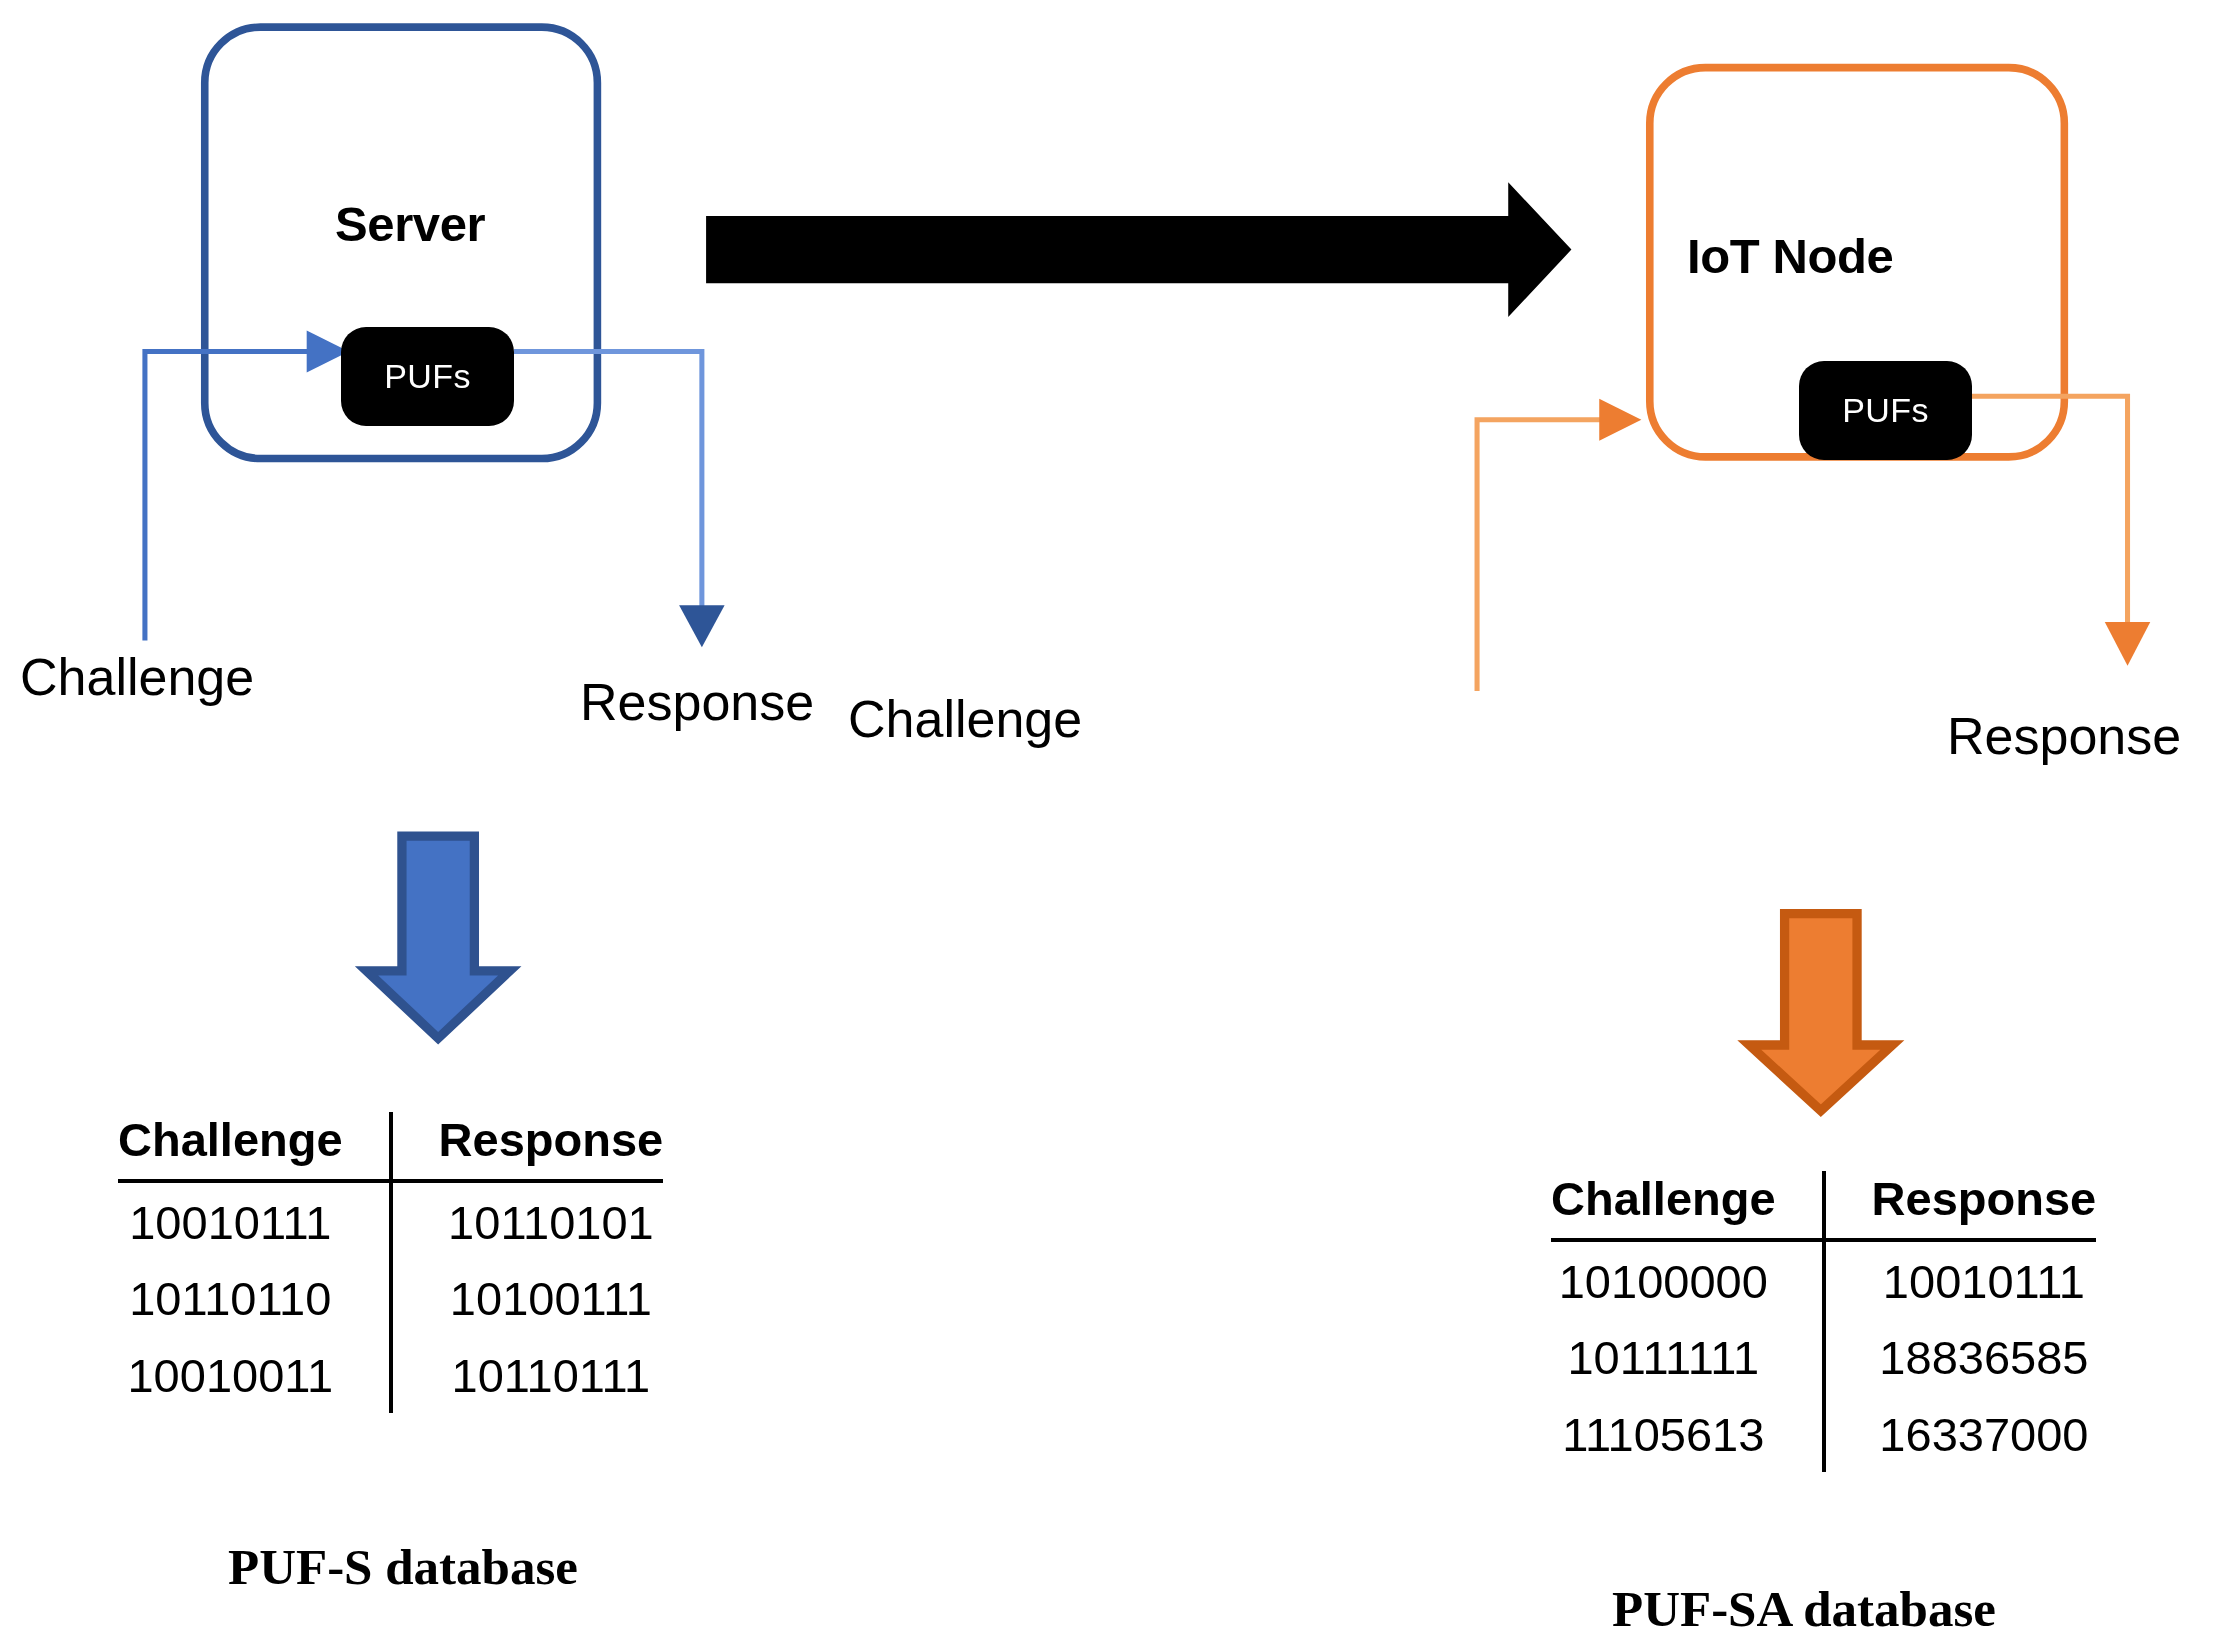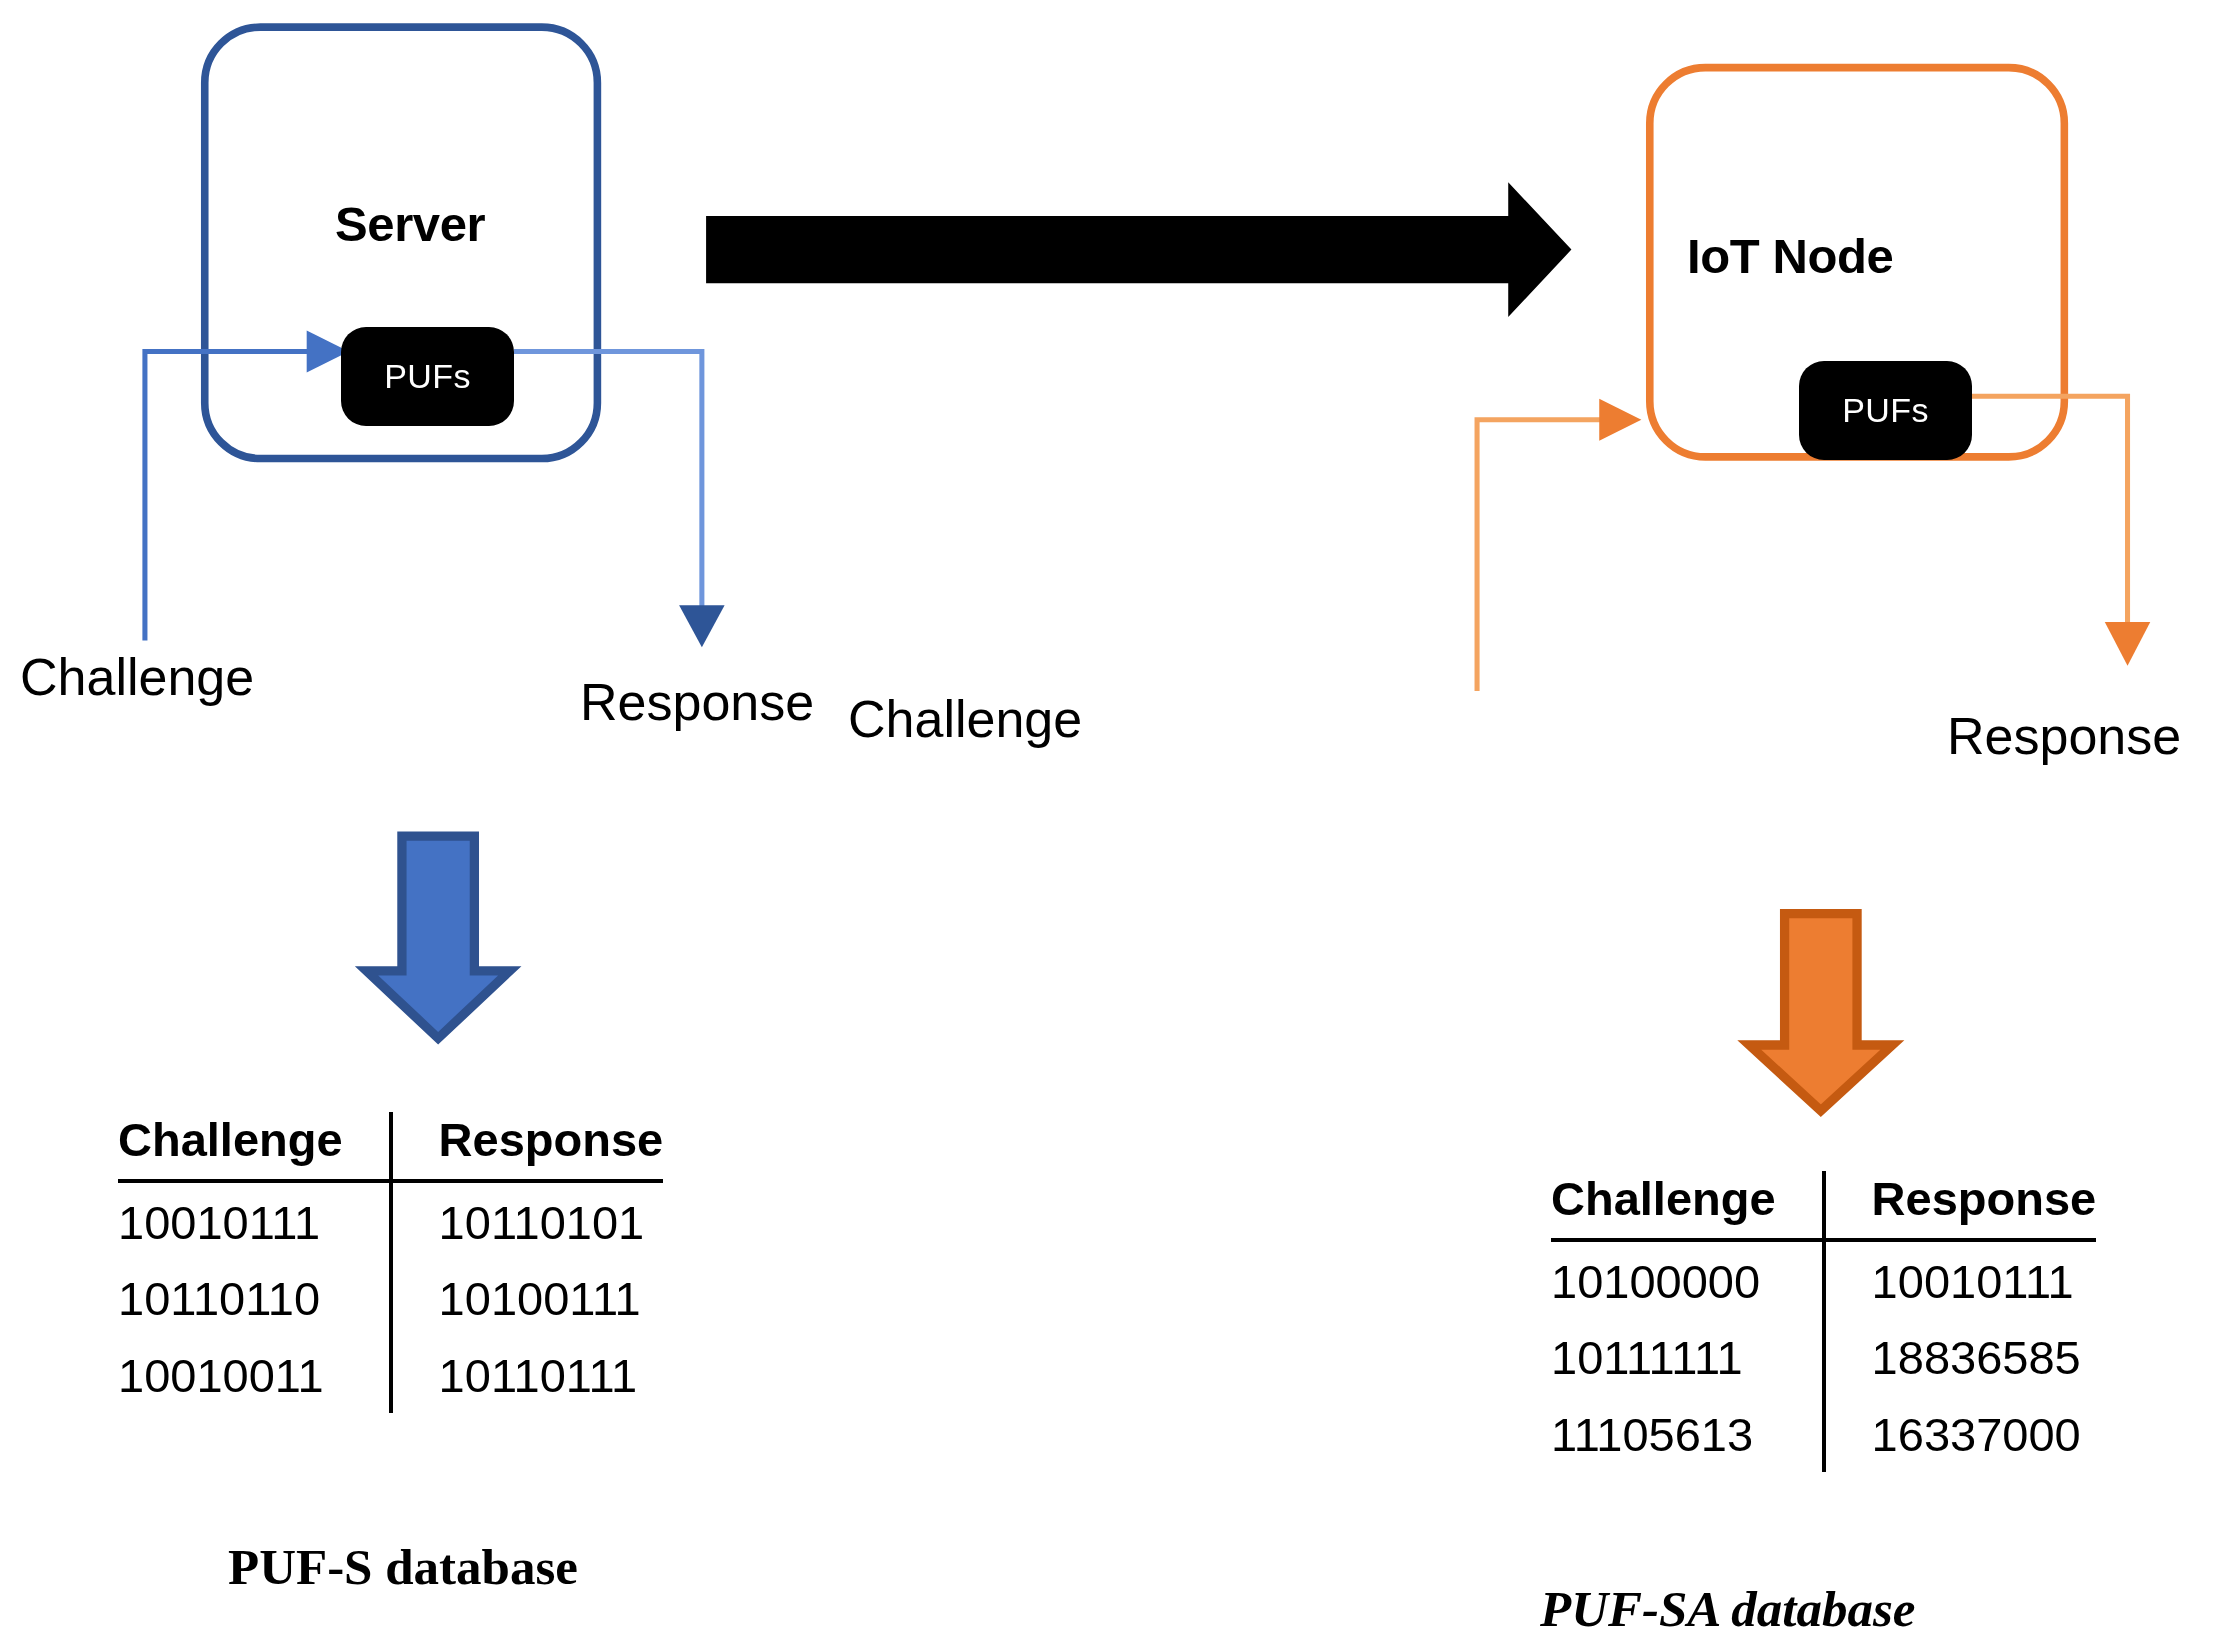--- a/index.html
+++ b/index.html
@@ -13,21 +13,21 @@
   .puf-box{position:absolute;background:#000;border-radius:25px;display:flex;
            align-items:center;justify-content:center;}
   .puf-label{color:#fff;font-size:34px;font-weight:400;letter-spacing:0.4px;}
 
   .flow-label{position:absolute;font-size:52px;white-space:nowrap;font-weight:400;}
 
   .db-table{position:absolute;}
   .db-table table{border-collapse:collapse;}
   .db-table th{font-size:47px;font-weight:bold;padding:0 0 11.8px 0;text-align:left;
                white-space:nowrap;}
-  .db-table td{font-size:47px;font-weight:400;padding:11.8px 0 10px 0;text-align:left;
+  .db-table td{font-size:47px;font-weight:400;padding:11.8px 0 10px 0;text-align:center;
                white-space:nowrap;font-variant-numeric:tabular-nums;}
   .db-table .colC{padding-right:46px;}
   .db-table .colR{padding-left:46px;border-left:4.2px solid #000;}
   .db-table thead th.colC{border-bottom:4.2px solid #000;}
   .db-table thead th.colR{border-bottom:4.2px solid #000;}
   .db-caption{position:absolute;font-family:"Liberation Serif",serif;font-weight:bold;
               font-size:51px;white-space:nowrap;}
 </style>
 </head>
 <body>
@@ -124,16 +124,16 @@
           <td class="colR">18836585</td>
         </tr>
         <tr>
           <td class="colC">11105613</td>
           <td class="colR">16337000</td>
         </tr>
       </tbody>
     </table>
   </div>
 
-  <div class="db-caption" style="left:1540px;top:1580px;font-style:italic;">PUF-SA database</div>
+  <div class="db-caption" style="left:1612px;top:1580px;">PUF-SA database</div>
 
 </div>
 
 
 </body></html>

